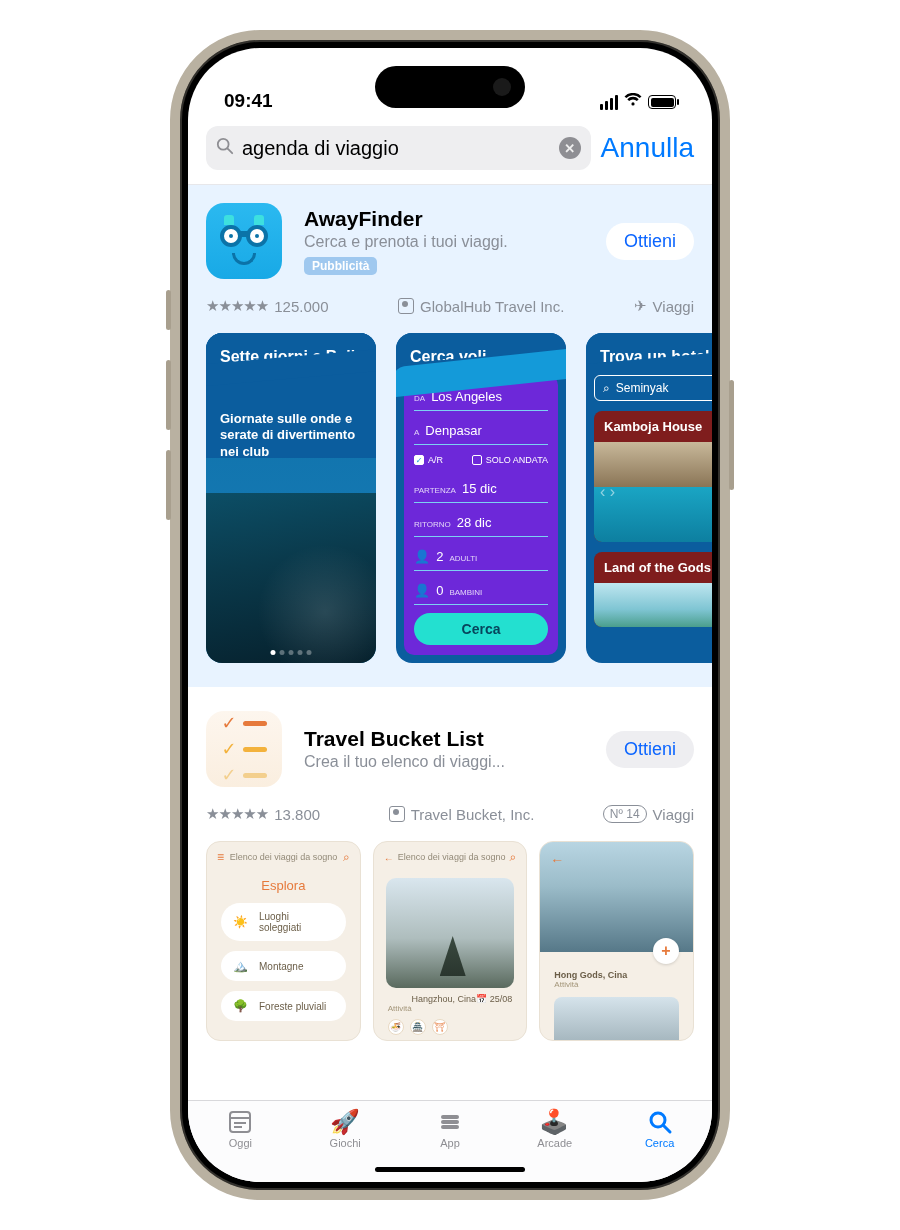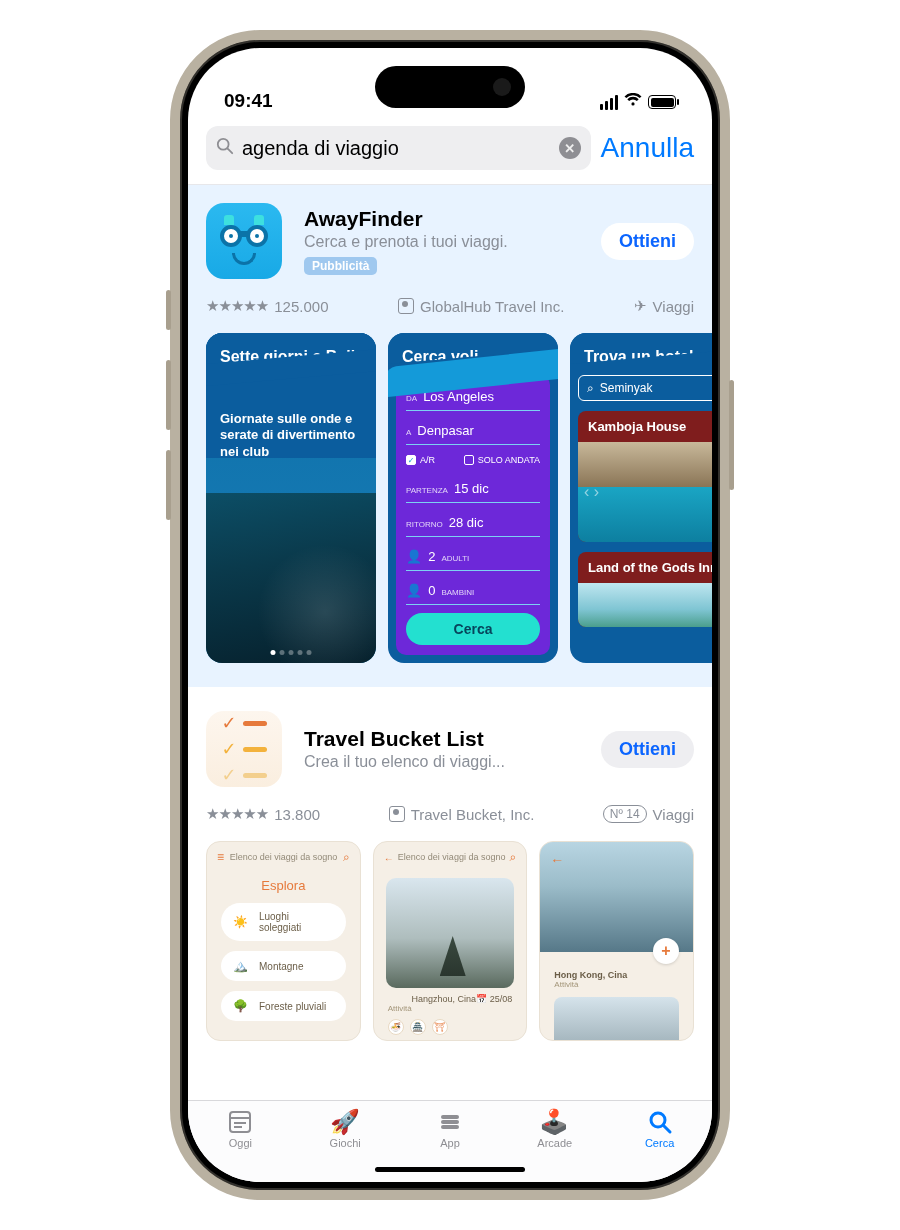--- a/index.html
+++ b/index.html
@@ -44,32 +44,32 @@
   .bino .lens.l{left:2px;} .bino .lens.r{right:2px;}
   .bino .lens::after{content:"";position:absolute;inset:5px;background:#0b73a8;border-radius:50%;}
   .bino .bridge{position:absolute;top:12px;left:20px;width:12px;height:6px;background:#0b73a8;}
   .bino .smile{position:absolute;left:14px;bottom:-2px;width:24px;height:12px;border:3px solid #0b73a8;border-top:none;border-radius:0 0 20px 20px;background:transparent;}
   .bino .ear{position:absolute;top:-4px;width:10px;height:10px;background:#3de0df;border-radius:3px 3px 0 0;}
   .bino .ear.l{left:6px;} .bino .ear.r{right:6px;}
   .app-info { flex:1; }
   .app-title { font-size:21px; font-weight:600; color:#000; }
   .app-sub { font-size:16px; color:#8a8f98; margin-top:2px; }
   .ad-badge { display:inline-block; margin-top:6px; background:#9fc8ef; color:#fff; font-size:12px; font-weight:600; padding:2px 8px; border-radius:5px; }
-  .get-btn { background:#fff; color:#0b65ff; border:none; border-radius:20px; padding:8px 18px; font-size:18px; font-weight:700; align-self:center; }
+  .get-btn { background:#fff; color:#0b65ff; border:none; border-radius:20px; padding:8px 18px; font-size:18px; font-weight:400; align-self:center; }
   .get-btn.alt { background:#eeeef1; }
 
   .meta-row { display:flex; justify-content:space-between; align-items:center; margin-top:18px; color:#8a8f98; font-size:15px; }
   .stars { color:#8a8f98; letter-spacing:-1px; font-size:15px; }
   .meta-item { display:flex; align-items:center; gap:6px; }
   .dev-icon{width:16px;height:16px;border:1.5px solid #8a8f98;border-radius:3px;position:relative;}
   .dev-icon::after{content:"";position:absolute;left:3px;top:2px;width:6px;height:6px;border-radius:50%;background:#8a8f98;}
   .plane{font-size:15px;}
   .rank-pill{border:1.5px solid #8a8f98;border-radius:9px;padding:0 6px;font-size:12px;line-height:16px;}
 
-  .shots-row { display:flex; gap:12px; margin-top:18px; }
+  .shots-row { display:flex; gap:20px; margin-top:18px; }
   .shot { width:170px; height:330px; border-radius:16px; overflow:hidden; position:relative; flex-shrink:0; color:#fff; }
   .shot-hdr { background:#0b5d9e; padding:14px 14px 10px; font-weight:700; font-size:16px; line-height:1.2; position:relative; }
   .shot-hdr::after{content:"";position:absolute;left:0;right:-20px;bottom:-10px;height:22px;background:#0b5d9e;transform:skewY(-5deg);transform-origin:left;}
   .shot-body { height:100%; }
   .shot1 .shot-body { background:linear-gradient(180deg,#0b5d9e 0%, #0b5d9e 38%, transparent 38%), linear-gradient(180deg,#0d6fa9 0%,#1a7fb8 100%); position:relative; }
   .shot1 .caption { position:absolute; top:78px; left:14px; right:14px; font-size:13px; font-weight:600; line-height:1.25; }
   .shot1 .surf { position:absolute; left:0; right:0; top:160px; bottom:0; background:
      radial-gradient(circle at 70% 70%, #fff2, transparent 40%),
      linear-gradient(170deg,#0c4e66 0%,#0a3a4c 40%,#06202c 100%);
   }
@@ -367,21 +367,21 @@
                 <span>🍜</span>
                 <span>🏯</span>
                 <span>⛩</span>
               </div>
           </div>
           <div class="mini mini3">
             <div class="hero">
                 <span class="back">←</span>
                 <div class="add">+</div>
               </div>
-            <div class="cap3">Hong Kong, Cina</div>
+            <div class="cap3">Hong Gods, Cina</div>
             <div class="lab3">Attività</div>
             <div class="photo3"></div>
           </div>
         </div>
       </div>
     </div>
 
     <div class="tab-bar">
       <div class="tab">
           <span class="ic">

